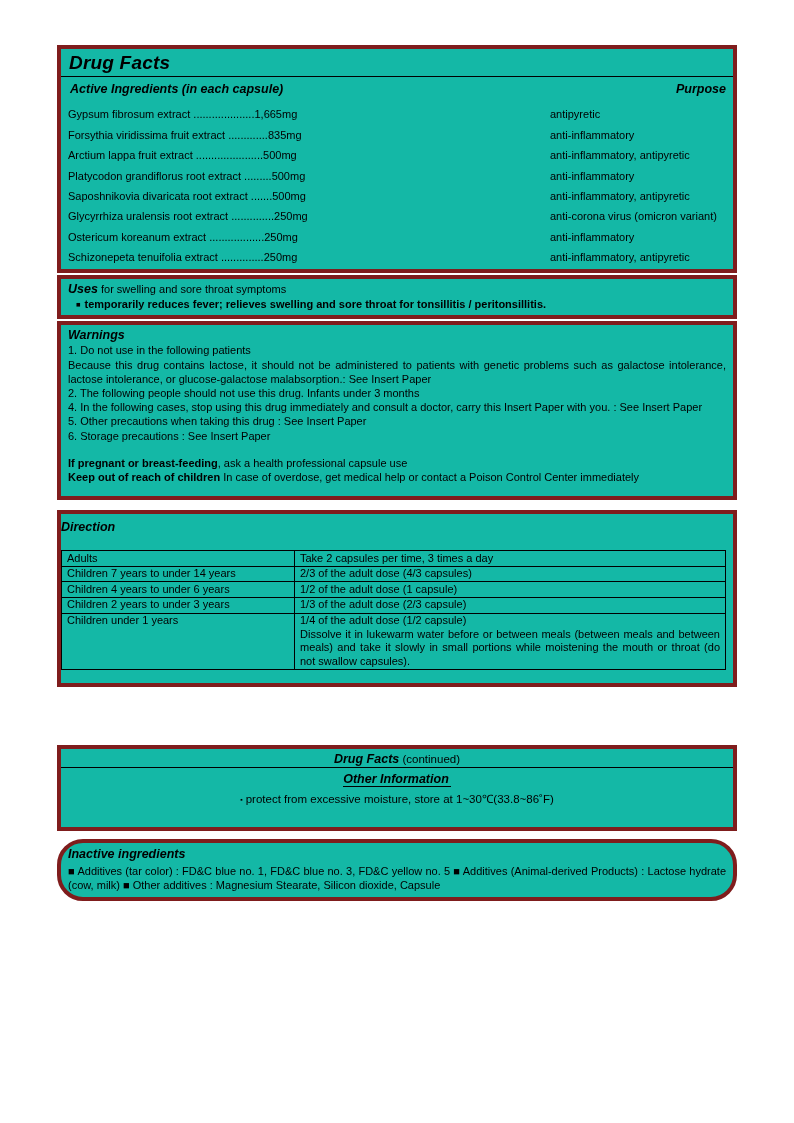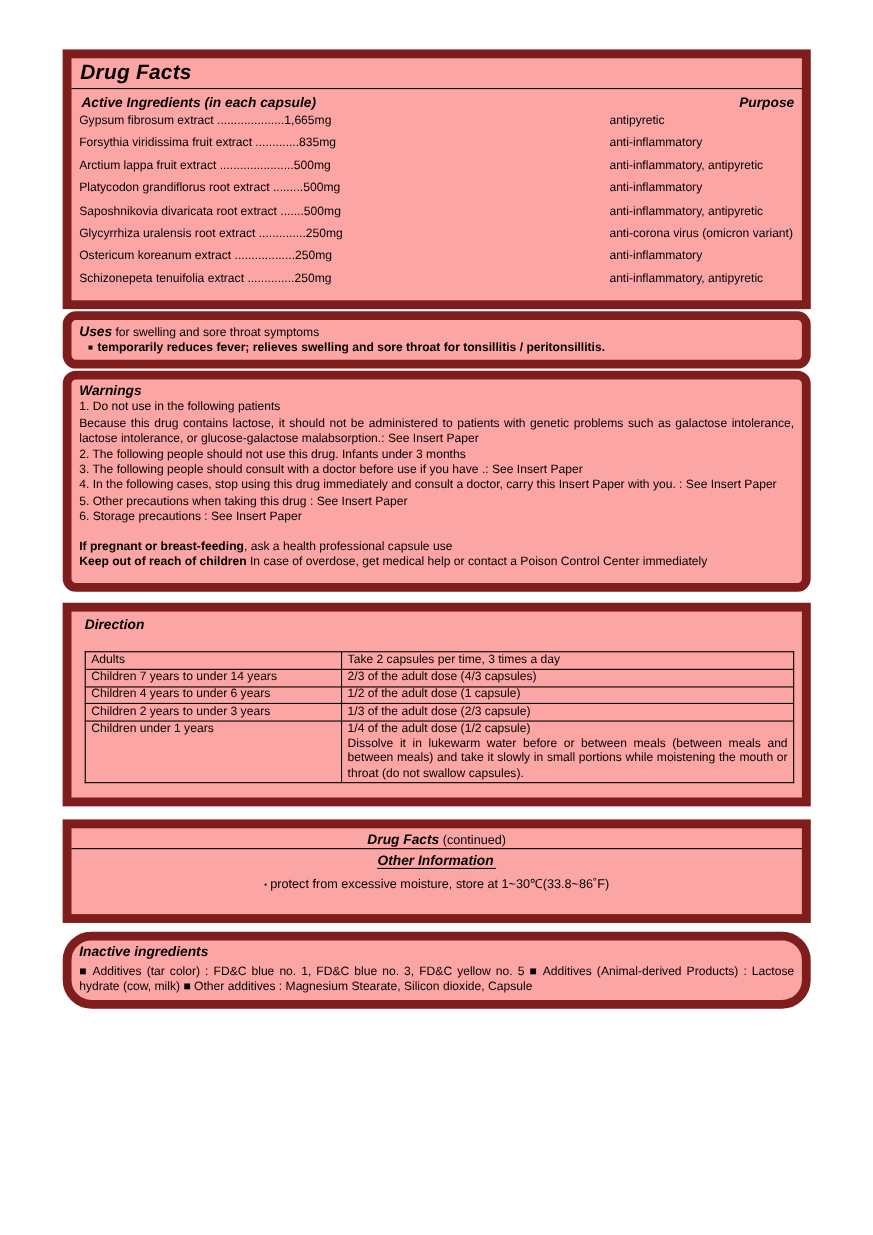--- a/index.html
+++ b/index.html
@@ -8,65 +8,65 @@
     background: #ffffff;
     font-family: "Liberation Sans", sans-serif;
     color: #000000;
     position: relative;
   }
   .sheet { position: absolute; left: 57px; width: 680px; }
   #sheet-main { top: 45px; }
   #sheet-continued { top: 745px; }
 
   .box {
-    border: 8px solid #7f1d1d;
+    border: 4px solid #7f1d1d;
     box-sizing: border-box;
-    background: #fca5a5;
-  }
-  .gap2  { margin-top: 2px; border-radius: 12px; }
+    background: #14b8a6;
+  }
+  .gap2  { margin-top: 2px; }
   .gap10 { margin-top: 10px; }
   .gap8  { margin-top: 8px; border-radius: 26px; }
 
   
   .df-box { padding: 0 7px 6px 7px; }
   .df-title-row {
     margin: 0 -7px 2px -7px;
     padding: 3px 8px 2px 8px;
     border-bottom: 1.5px solid #000;
   }
   .df-title {
     font-size: 19px; font-weight: bold; font-style: italic;
     letter-spacing: 0.2px;
   }
   .ai-header {
     display: flex; justify-content: space-between;
     font-size: 12.5px; font-weight: bold; font-style: italic;
     padding: 3px 0 4px 2px;
   }
-  .ing-row { display: flex; align-items: flex-start; height: 20.4px; font-size: 11px; }
+  .ing-row { display: flex; align-items: flex-end; height: 20.4px; font-size: 11px; }
   .ing-left { width: 482px; white-space: nowrap; overflow: hidden; }
   .ing-purpose { flex: 1; white-space: nowrap; }
   .ing-footnote { font-size: 11.5px; margin-top: 2px; padding-left: 1px; }
 
   
   .uses-box { padding: 3px 7px 5px 7px; font-size: 11px; }
   .sec-heading { font-size: 12.5px; font-weight: bold; font-style: italic; }
   .uses-bullet-line { margin-top: 2px; padding-left: 8px; font-weight: bold; }
   .sq-bullet { font-size: 7.5px; vertical-align: 1.5px; margin-right: 4px; }
 
   
   .warn-box { padding: 3px 7px 12px 7px; font-size: 11px; line-height: 14.2px; }
   .warn-box .sec-heading { display: block; margin-bottom: 1px; }
   .warn-item { }
   .just { text-align: justify; }
   .spacer { height: 13px; }
   .lead-bold { font-weight: bold; }
 
   
-  .dir-box { padding: 3px 7px 13px 12px; }
+  .dir-box { padding: 3px 7px 13px 0; }
   .dir-table {
     border-collapse: collapse;
     width: 100%;
     margin-top: 15px;
     font-size: 11px; line-height: 13.6px;
   }
   .dir-table td {
     border: 1px solid #000;
     padding: 0.5px 5px;
     vertical-align: top;
@@ -147,21 +147,20 @@
   <div class="box uses-box gap2">
     <div><span class="sec-heading">Uses</span> <span>for swelling and sore throat symptoms</span></div>
     <div class="uses-bullet-line"><span class="sq-bullet">■</span><span>temporarily reduces fever; relieves swelling and sore throat for tonsillitis / peritonsillitis.</span></div>
   </div>
 
   <div class="box warn-box gap2">
     <span class="sec-heading">Warnings</span>
     <div class="warn-item">1. Do not use in the following patients</div>
     <div class="warn-item just">Because this drug contains lactose, it should not be administered to patients with genetic problems such as galactose intolerance, lactose intolerance, or glucose-galactose malabsorption.: See Insert Paper</div>
     <div class="warn-item">2. The following people should not use this drug. Infants under 3 months</div>
-    <div class="warn-item">3. The following people should consult with a doctor before use if you have .: See Insert Paper</div>
     <div class="warn-item just">4. In the following cases, stop using this drug immediately and consult a doctor, carry this Insert Paper with you. : See Insert Paper</div>
     <div class="warn-item">5. Other precautions when taking this drug : See Insert Paper</div>
     <div class="warn-item">6. Storage precautions : See Insert Paper</div>
     <div class="spacer"></div>
     <div><span class="lead-bold">If pregnant or breast-feeding</span><span>, ask a health professional capsule use</span></div>
     <div><span class="lead-bold">Keep out of reach of children</span> <span>In case of overdose, get medical help or contact a Poison Control Center immediately</span></div>
   </div>
 
   <div class="box dir-box gap10">
     <span class="sec-heading">Direction</span>

